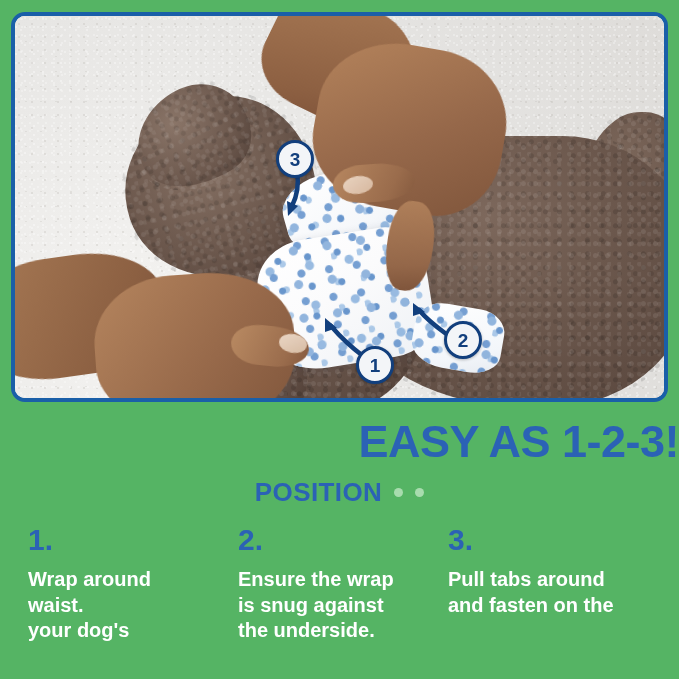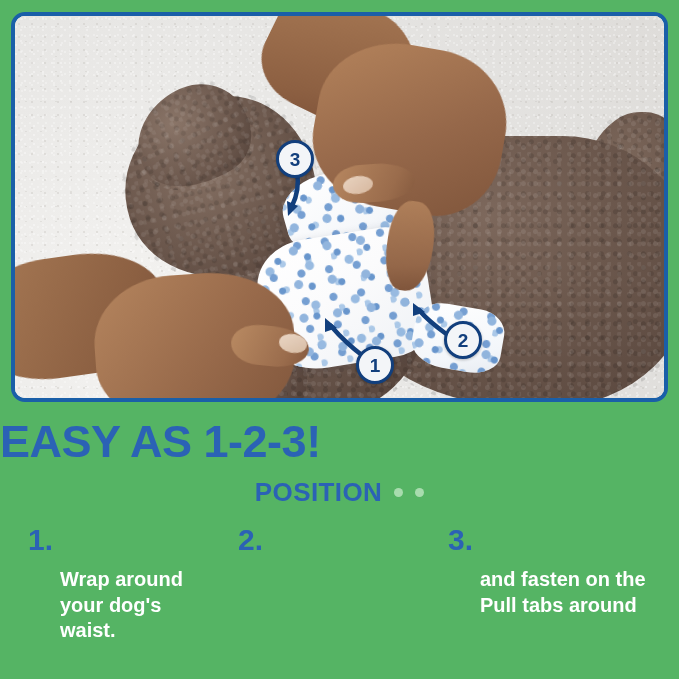--- a/index.html
+++ b/index.html
@@ -181,21 +181,21 @@
     line-height:1;box-shadow:0 1px 3px rgba(0,0,0,.28);
     font-family:"Liberation Sans",sans-serif;
   }
   .b1{left:341px;top:330px;}
   .b2{left:429px;top:305px;}
   .b3{left:261px;top:124px;}
   .arrowsvg{position:absolute;overflow:visible;}
 
   
   .headline{
-    position:absolute;left:0;top:416px;width:679px;text-align:left;
+    position:absolute;left:0;top:416px;width:679px;text-align:right;
     color:#2b62b5;font-weight:700;font-size:45px;letter-spacing:-.5px;
     font-family:"Liberation Sans",sans-serif;white-space:nowrap;
   }
   .subline{
     position:absolute;left:0;top:477px;width:679px;text-align:left;
     color:#2b62b5;font-weight:700;font-size:26px;letter-spacing:.4px;
     font-family:"Liberation Sans",sans-serif;white-space:nowrap;
     display:flex;align-items:center;justify-content:center;gap:12px;
   }
   .dot-sep{
@@ -209,21 +209,20 @@
     display:flex;justify-content:flex-start;gap:0;
   }
   .step{width:210px;}
   .step-num{
     color:#2b62b5;font-weight:700;font-size:30px;line-height:1;
     margin-bottom:12px;font-family:"Liberation Sans",sans-serif;
   }
   .step-text{
     color:#ffffff;font-weight:700;font-size:20px;line-height:1.28;
     font-family:"Liberation Sans",sans-serif;
-    margin-left:32px;
   }
 </style>
 </head>
 <body>
 
 <div class="poster">
 
   <div class="photo-frame">
     <div class="photo">
       <div class="backdrop"></div>
@@ -294,29 +293,34 @@
     <span>POSITION</span>
     <span class="dot-sep"></span>
     <span class="dot-sep"></span>
   </div>
 
   <div class="steps">
     <div class="step">
       <div class="step-num">1.</div>
       <div class="step-text">
         <div>Wrap around</div>
+        <div>waist.</div>
         <div>your dog's</div>
-        <div>waist.</div>
       </div>
     </div>
     <div class="step">
       <div class="step-num">2.</div>
+      <div class="step-text">
+        <div>Ensure the wrap</div>
+        <div>is snug against</div>
+        <div>the underside.</div>
+      </div>
     </div>
     <div class="step">
       <div class="step-num">3.</div>
       <div class="step-text">
+        <div>Pull tabs around</div>
         <div>and fasten on the</div>
-        <div>Pull tabs around</div>
       </div>
     </div>
   </div>
 
 </div>
 
 </body></html>

